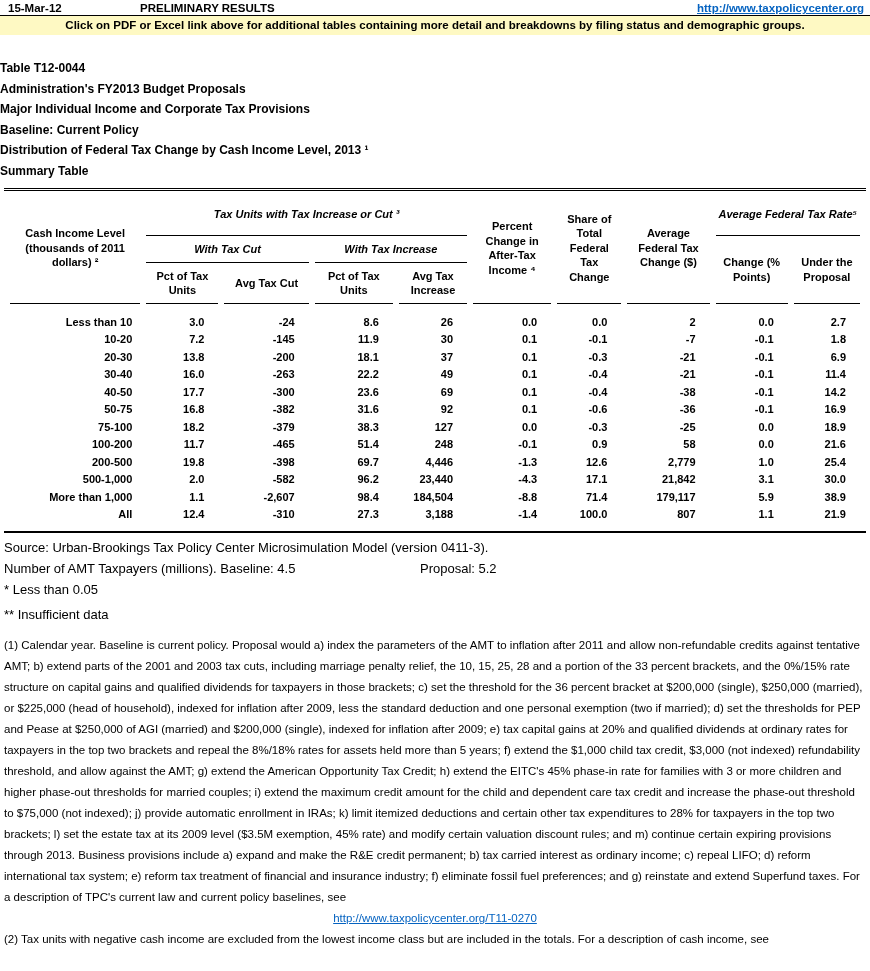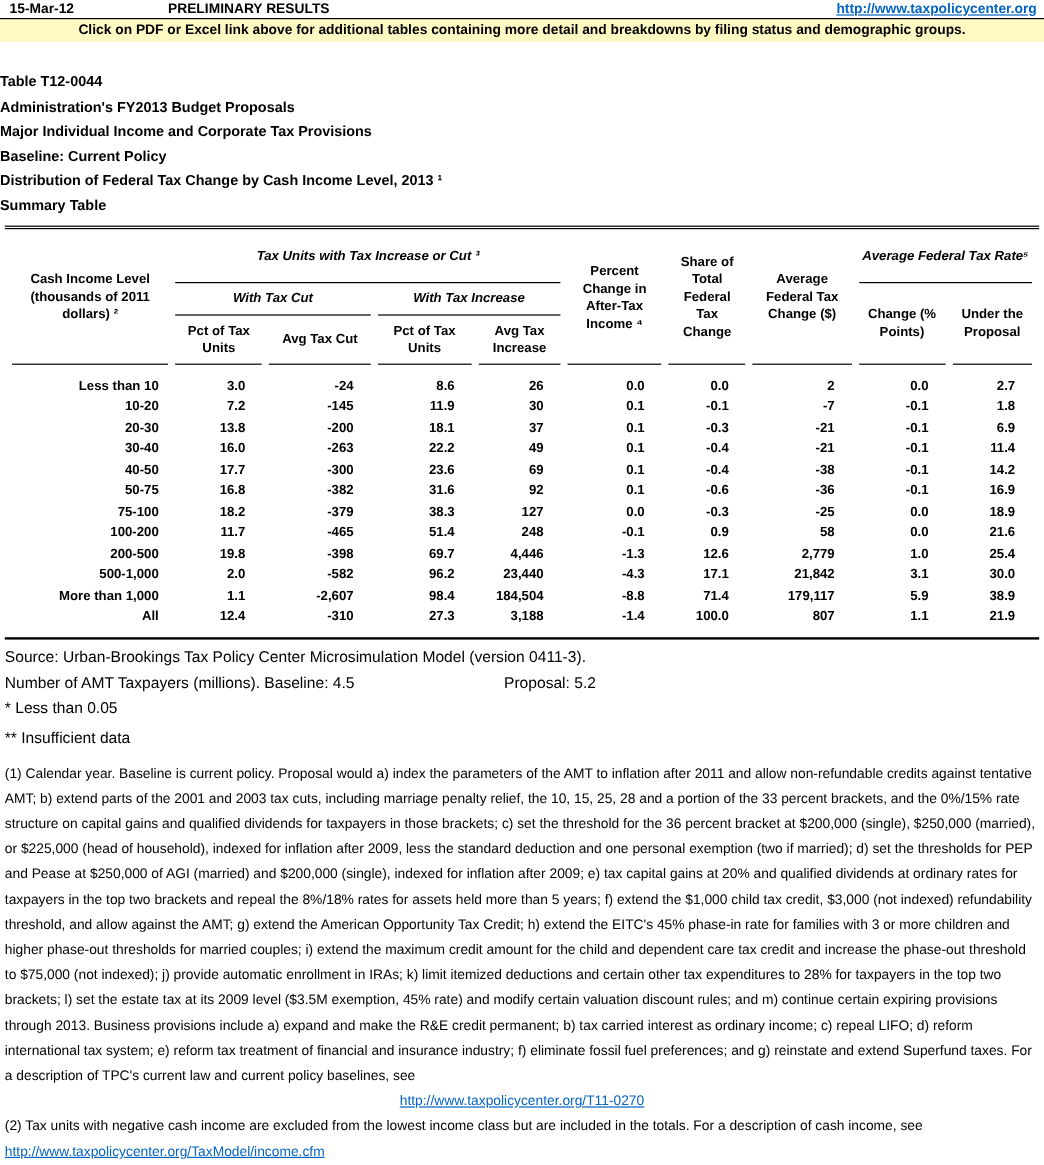--- a/index.html
+++ b/index.html
@@ -253,15 +253,14 @@
     <span class="prop">Proposal: 5.2</span>
   </div>
   <div>* Less than 0.05</div>
   <div class="star2">** Insufficient data</div>
 </div>
 
 <div class="footnotes">
   <p>(1) Calendar year. Baseline is current policy. Proposal would a) index the parameters of the AMT to inflation after 2011 and allow non-refundable credits against tentative AMT; b) extend parts of the 2001 and 2003 tax cuts, including marriage penalty relief, the 10, 15, 25, 28 and a portion of the 33 percent brackets, and the 0%/15% rate structure on capital gains and qualified dividends for taxpayers in those brackets; c) set the threshold for the 36 percent bracket at $200,000 (single), $250,000 (married), or $225,000 (head of household), indexed for inflation after 2009, less the standard deduction and one personal exemption (two if married); d) set the thresholds for PEP and Pease at $250,000 of AGI (married) and $200,000 (single), indexed for inflation after 2009; e) tax capital gains at 20% and qualified dividends at ordinary rates for taxpayers in the top two brackets and repeal the 8%/18% rates for assets held more than 5 years; f) extend the $1,000 child tax credit, $3,000 (not indexed) refundability threshold, and allow against the AMT; g) extend the American Opportunity Tax Credit; h) extend the EITC's 45% phase-in rate for families with 3 or more children and higher phase-out thresholds for married couples; i) extend the maximum credit amount for the child and dependent care tax credit and increase the phase-out threshold to $75,000 (not indexed); j) provide automatic enrollment in IRAs; k) limit itemized deductions and certain other tax expenditures to 28% for taxpayers in the top two brackets; l) set the estate tax at its 2009 level ($3.5M exemption, 45% rate) and modify certain valuation discount rules; and m) continue certain expiring provisions through 2013. Business provisions include a) expand and make the R&amp;E credit permanent; b) tax carried interest as ordinary income; c) repeal LIFO; d) reform international tax system; e) reform tax treatment of financial and insurance industry; f) eliminate fossil fuel preferences; and g) reinstate and extend Superfund taxes. For a description of TPC's current law and current policy baselines, see</p>
   <a class="fnlink" style="color: rgb(5, 99, 193); text-align: center;">http://www.taxpolicycenter.org/T11-0270</a>
   <p>(2) Tax units with negative cash income are excluded from the lowest income class but are included in the totals. For a description of cash income, see</p>
-  <a class="fnlink" style="color: rgb(5, 99, 193);">http://www.taxpolicycenter.org/TaxModel/income.cfm</a>
 
 </div>
 
 </body></html>

